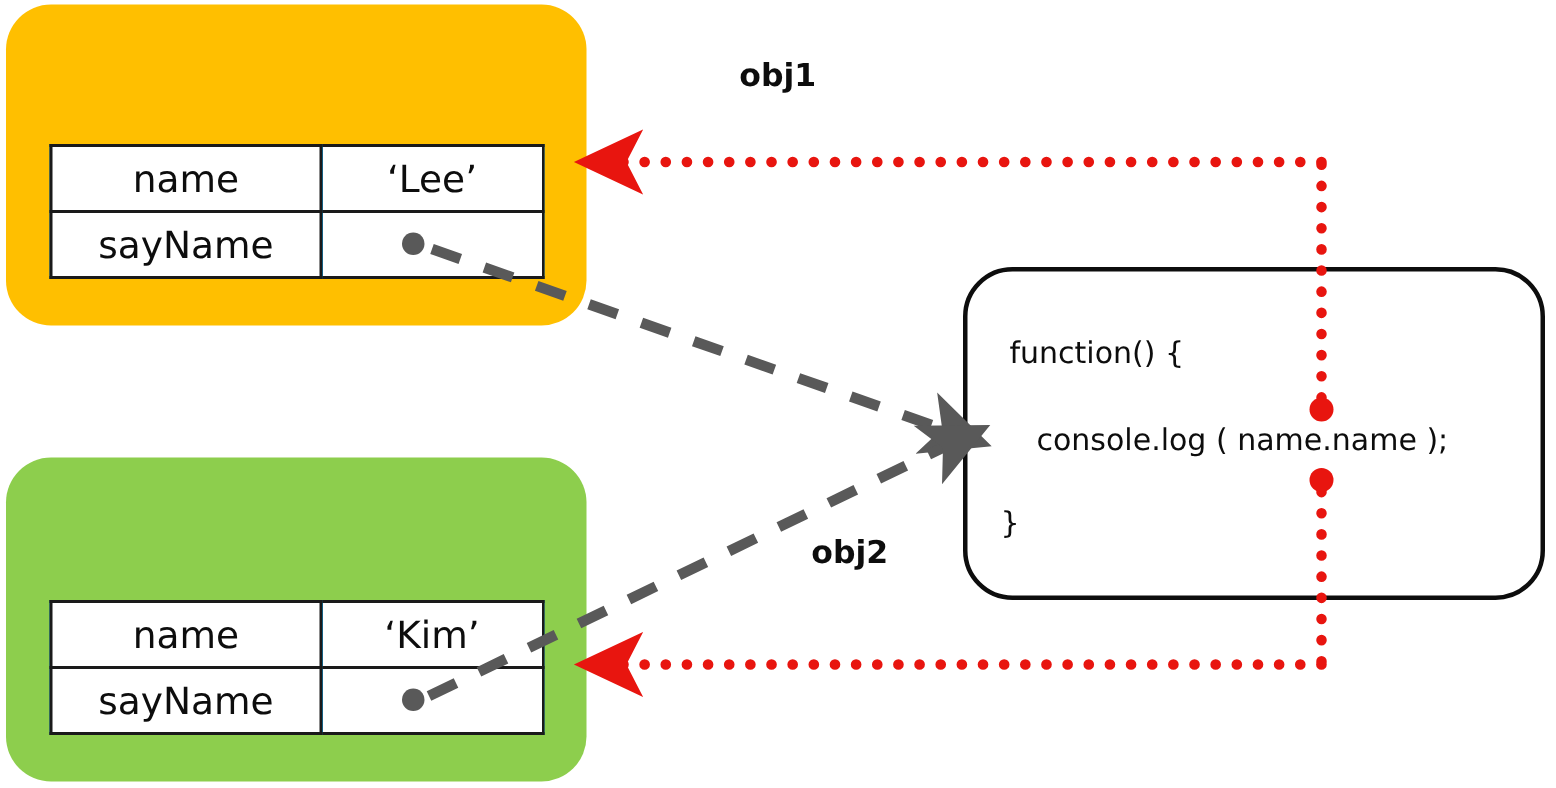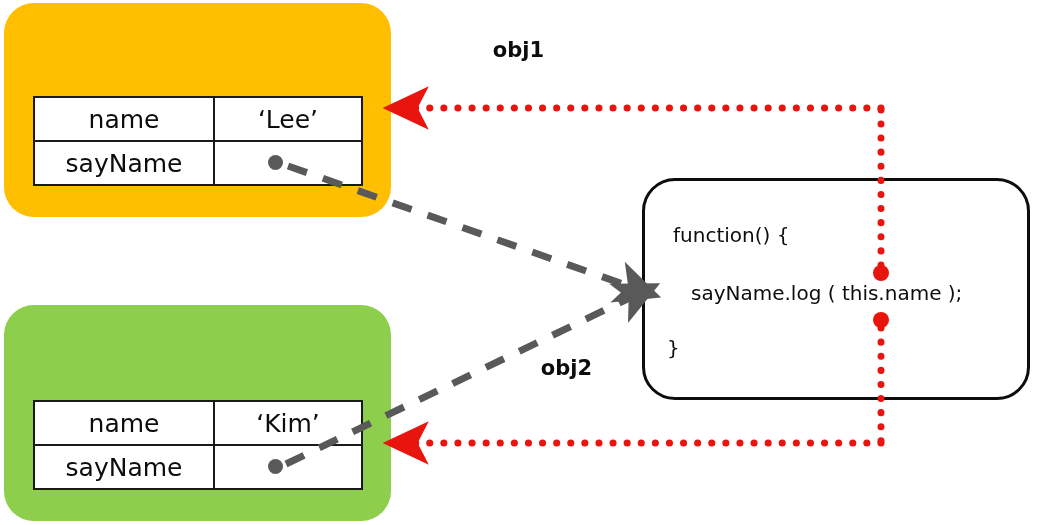--- a/index.html
+++ b/index.html
@@ -144,21 +144,21 @@
       <td class="key-cell">sayName</td>
       <td class="val-cell">
         <span class="ref-dot"></span>
       </td>
     </tr>
   </tbody>
     </table>
 
   <div id="fn-box">
     <div class="fn-line" id="fn-line-1">function() {</div>
-    <div class="fn-line" id="fn-line-2">sayName.log ( this.name );</div>
+    <div class="fn-line" id="fn-line-2">console.log ( name.name );</div>
     <div class="fn-line" id="fn-line-3">}</div>
   </div>
 
   <svg id="edges" width="1037" height="525" viewBox="0 0 1037 525" xmlns="http://www.w3.org/2000/svg">
     <defs>
       <marker id="grayArrow" markerWidth="7" markerHeight="7" refX="3.4" refY="3.5" orient="auto" markerUnits="strokeWidth">
         <path d="M0,0.4 L6.6,3.5 L0,6.6 L1.6,3.5 Z" fill="#595959"></path>
       </marker>
       <marker id="redArrow" markerWidth="7" markerHeight="7" refX="3.4" refY="3.5" orient="auto" markerUnits="strokeWidth">
         <path d="M0,0.4 L6.6,3.5 L0,6.6 L1.6,3.5 Z" fill="#E8150F"></path>

